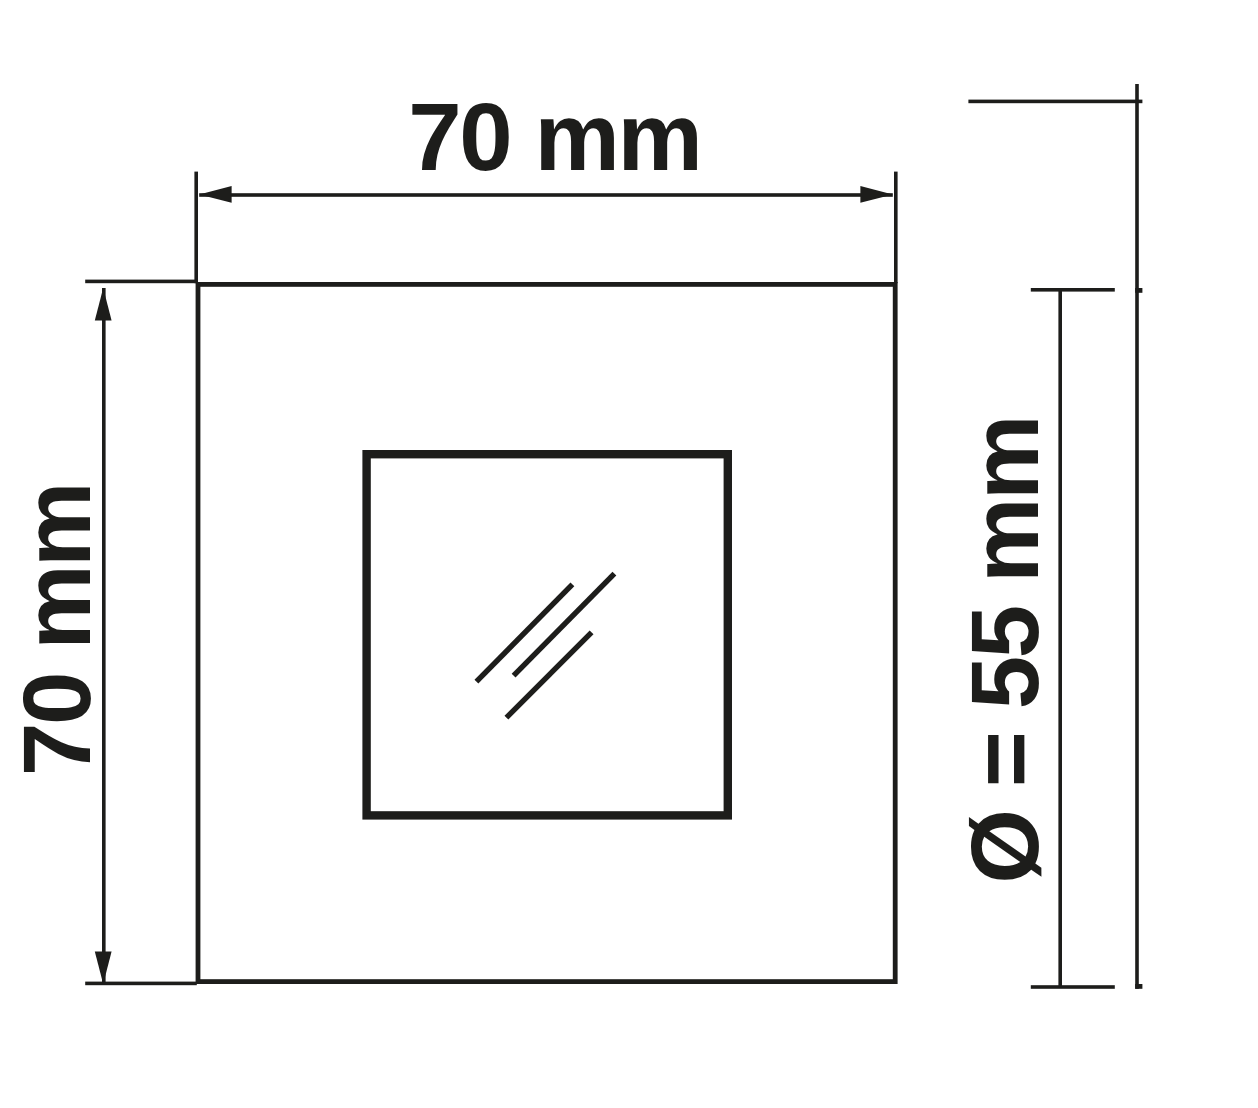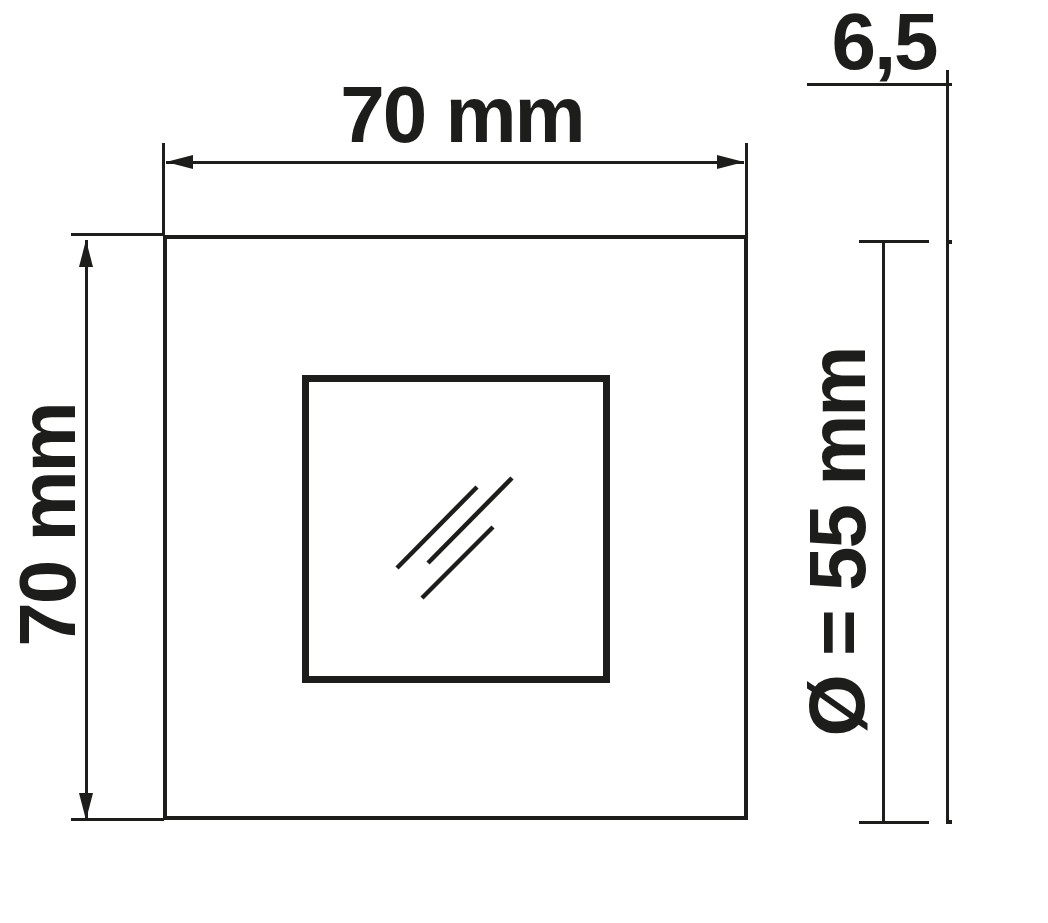--- a/index.html
+++ b/index.html
@@ -41,21 +41,20 @@
   <div class="lbl rot" style="left:-152px;top:485px;width:400px;height:80px;">70 mm</div>
 
   <div class="box" style="left:1015px;top:152px;width:20px;height:758px;"></div>
 
   <div class="ln" style="left:946px;top:70px;width:3px;height:754px;"></div>
   <div class="ln" style="left:946px;top:240px;width:71px;height:4px;"></div>
   <div class="ln" style="left:946px;top:820px;width:71px;height:4px;"></div>
 
   <div class="ln" style="left:807px;top:83px;width:213px;height:3px;"></div>
   <div class="ln" style="left:1016px;top:70px;width:3px;height:84px;"></div>
-  <div class="lbl" style="left:784px;top:2px;width:200px;height:80px;">6,5</div>
 
   <div class="ln" style="left:859px;top:240px;width:70px;height:3px;"></div>
   <div class="ln" style="left:859px;top:821px;width:70px;height:3px;"></div>
   <div class="ln" style="left:882px;top:242px;width:3px;height:580px;"></div>
   <div class="lbl rot" style="left:618px;top:497px;width:440px;height:90px;">Ø = 55 mm</div>
 
   <svg width="1048" height="923" viewBox="0 0 1048 923">
 
     <g stroke="#1d1d1b" stroke-width="4.5">
       <line x1="397" y1="568" x2="477" y2="487"></line>

